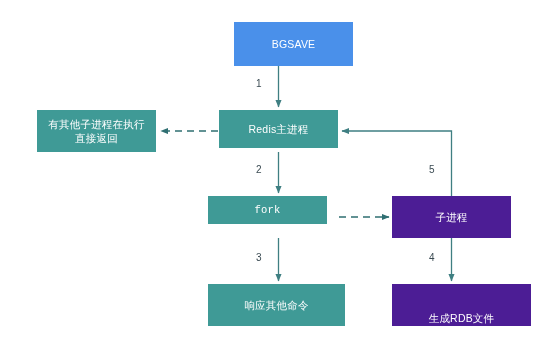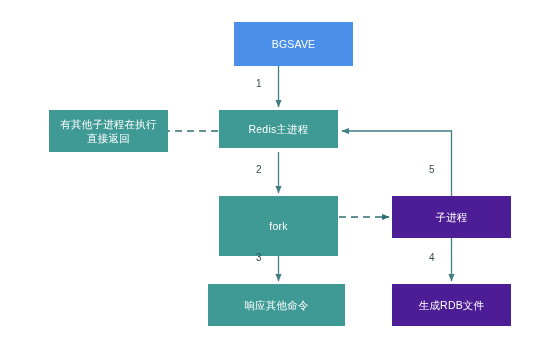--- a/index.html
+++ b/index.html
@@ -39,25 +39,25 @@
     border: 1px solid rgba(255,255,255,0.0);
     z-index: 2;
   }
   .node.teal  { background: #3f9a96; }
   .node.blue  { background: #4a90ea; }
   .node.red   { background: #4c1d95; }
 
   
   #node-bgsave      { left: 234px; top: 22px;  width: 119px; height: 44px; }
   #node-redis       { left: 219px; top: 110px; width: 119px; height: 38px; }
-  #node-other-proc  { left: 37px;  top: 110px; width: 119px; height: 42px; margin-left: 12px; }
-  #node-fork        { left: 219px; top: 196px; width: 119px; height: 60px; }
+  #node-other-proc  { left: 37px;  top: 110px; width: 119px; height: 42px; }
+  #node-fork        { left: 208px; top: 196px; width: 119px; height: 28px; font-family: Liberation Mono, monospace; }
   #node-child       { left: 392px; top: 196px; width: 119px; height: 42px; }
   #node-respond     { left: 208px; top: 284px; width: 137px; height: 42px; }
-  #node-rdb         { left: 392px; top: 284px; width: 119px; height: 42px; }
+  #node-rdb         { left: 392px; top: 284px; width: 139px; height: 42px; align-items: flex-end; }
 
   .edge-label {
     position: absolute;
     color: #3a4a52;
     font-size: 10px;
     line-height: 11px;
     z-index: 3;
     user-select: none;
   }
   #label-1 { left: 256px; top: 78px; }

